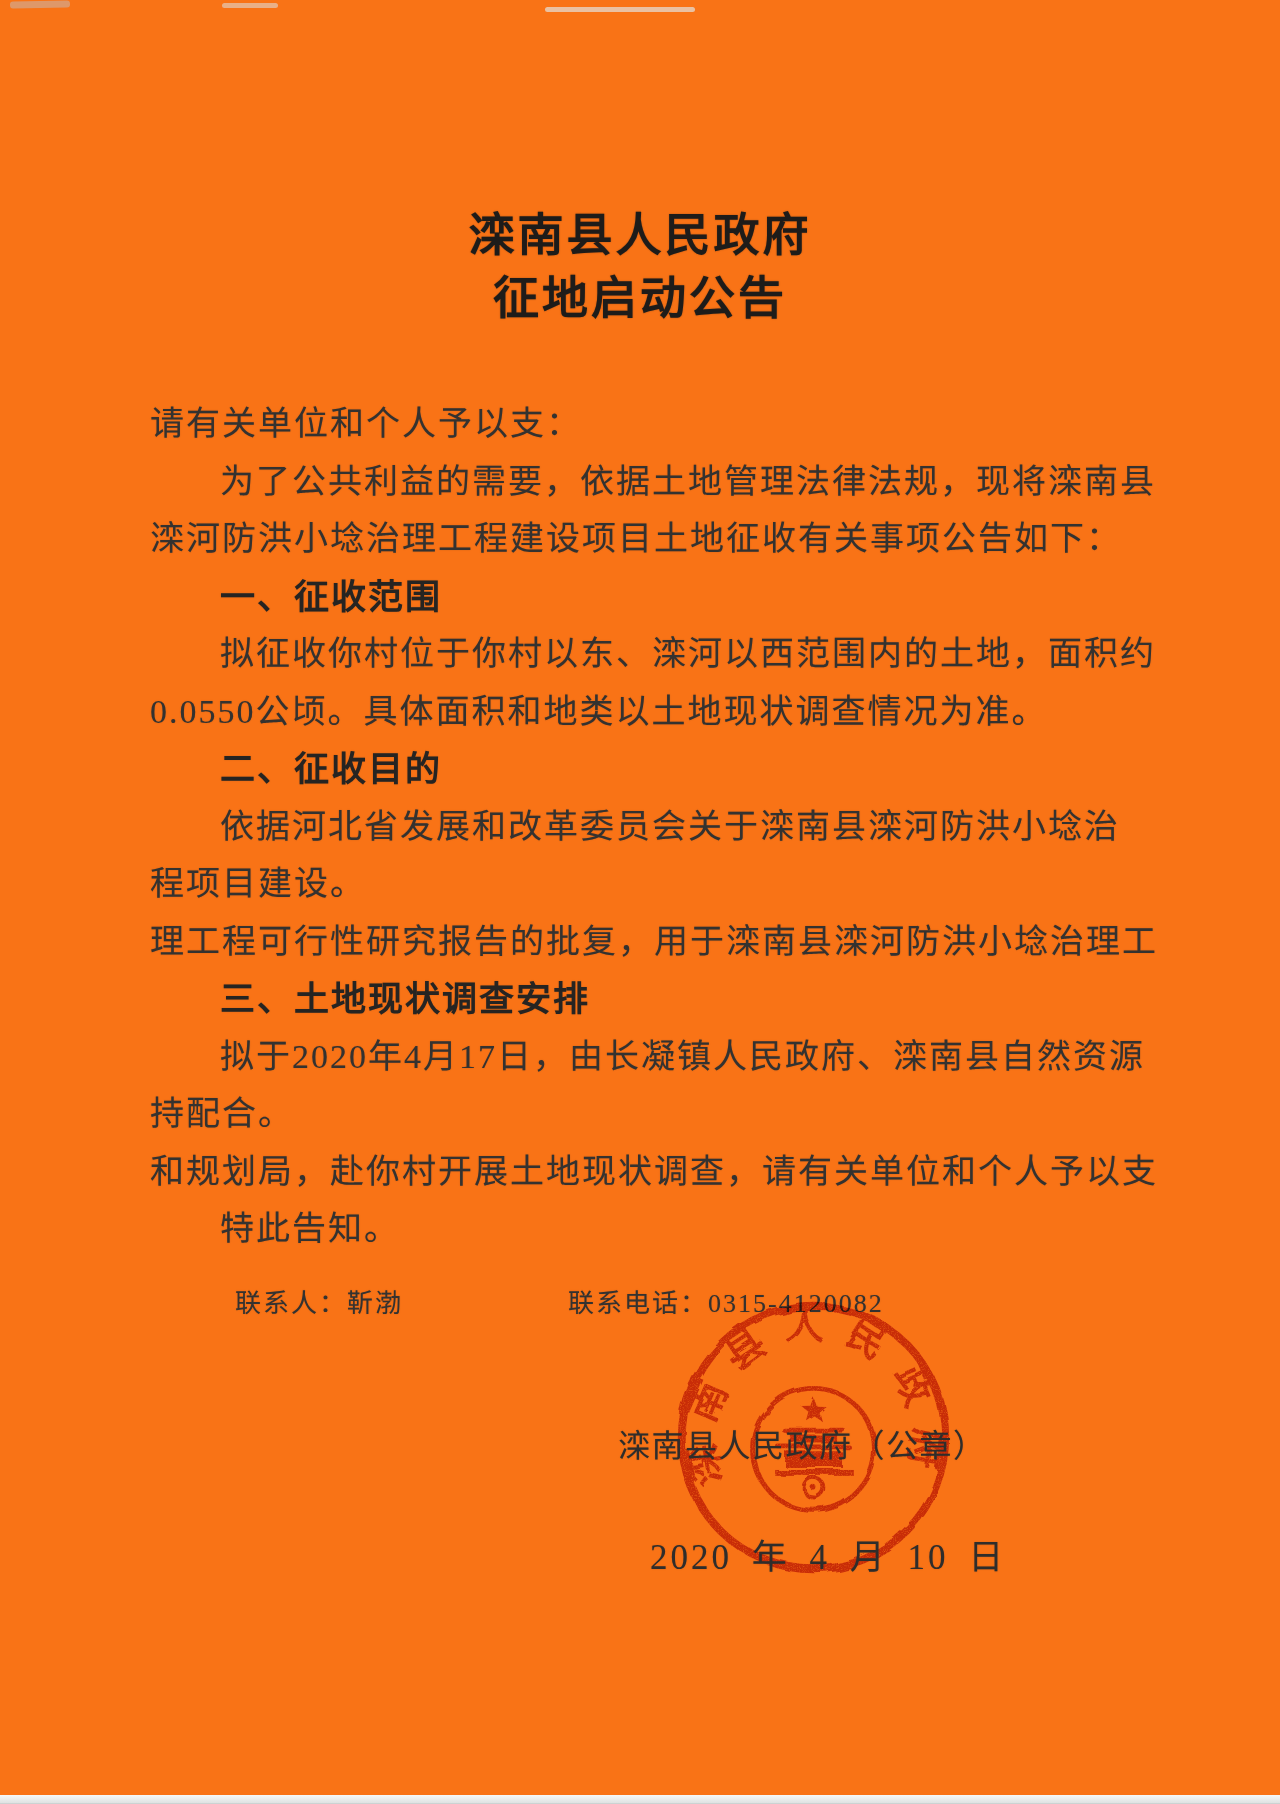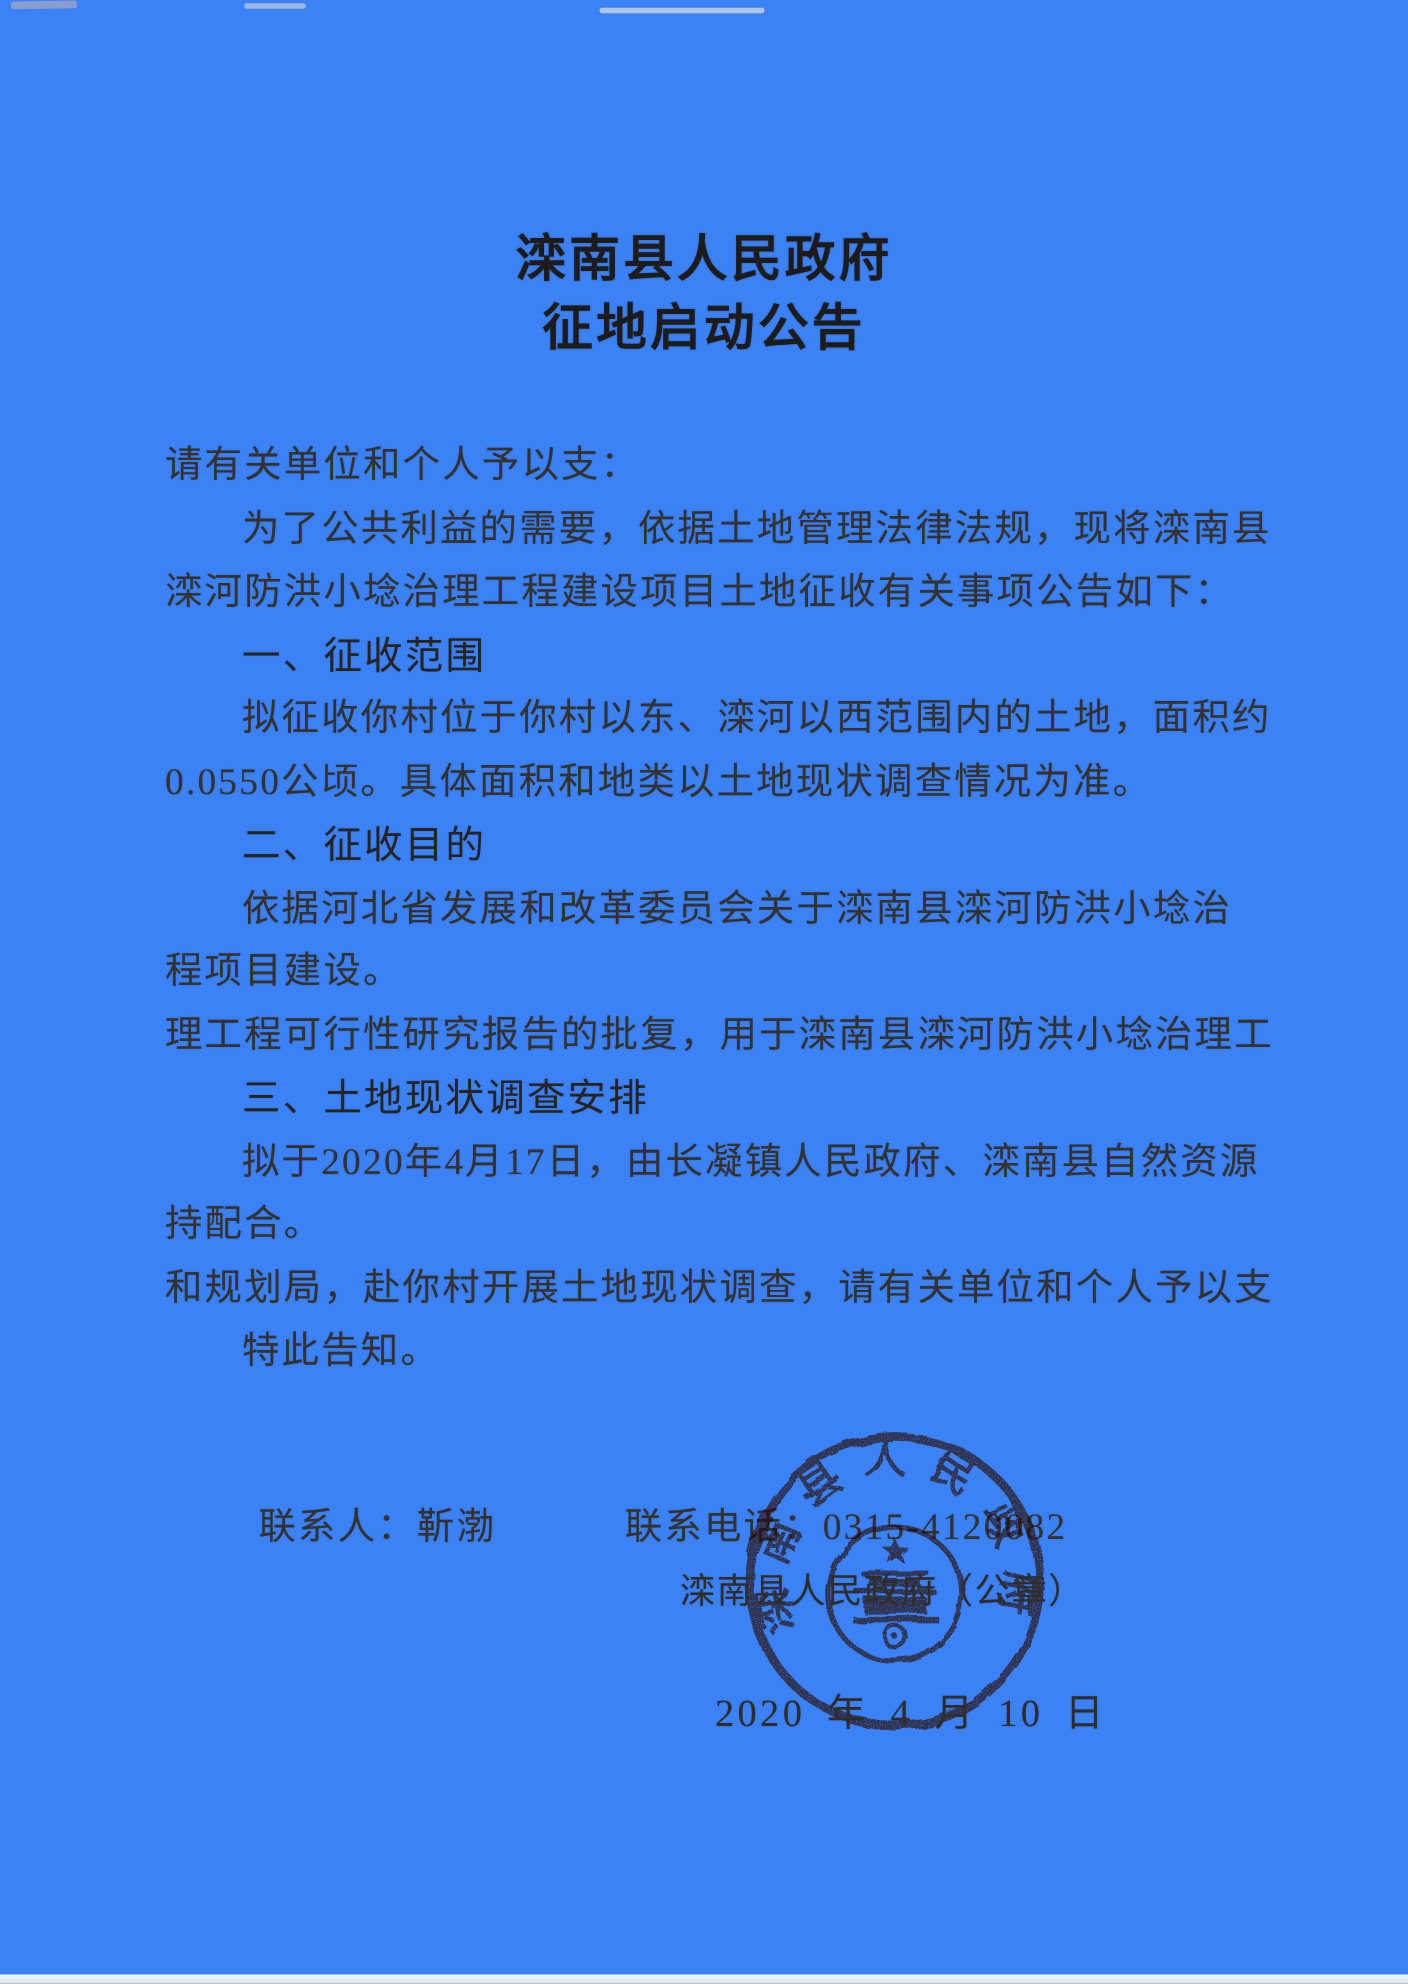--- a/index.html
+++ b/index.html
@@ -1,19 +1,19 @@
 <!DOCTYPE html>
 <html lang="zh-CN"><head>
 <meta charset="utf-8">
 <style>
   html,body{margin:0;padding:0;}
   .page{
     position:relative;
     width:1280px;height:1804px;
-    background:#3b82f6;
+    background:#f97316;
     overflow:hidden;
     font-family:"Liberation Serif","DejaVu Serif",serif;
     color:#343230;
   }
   
   .smudge{position:absolute;border-radius:3px;}
   .smudge-1{left:10px;top:1px;width:60px;height:7px;background:#c9b7b0;opacity:.55;transform:rotate(-1deg);}
   .smudge-2{left:222px;top:3px;width:56px;height:5px;background:#ddd8d4;opacity:.6;}
   .smudge-3{left:545px;top:7px;width:150px;height:5px;background:#e4e2de;opacity:.7;}
   .bottom-edge{
@@ -31,24 +31,24 @@
 
   .doc-body{position:absolute;left:150px;top:395px;width:990px;}
   .line{
     display:block;height:57.5px;line-height:57.5px;
     font-size:34px;letter-spacing:2px;white-space:nowrap;
     text-shadow:0 0 1.2px rgba(60,55,50,.38);
   }
   .indent{padding-left:70px;}
   .heading{
     font-family:"Liberation Sans","DejaVu Sans",sans-serif;
-    font-weight:400;font-size:35px;letter-spacing:2px;color:#262422;
+    font-weight:700;font-size:35px;letter-spacing:2px;color:#262422;
   }
 
-  .contact-row{position:absolute;left:150px;top:1360px;width:990px;height:58px;font-size:34px;letter-spacing:2px;}
+  .contact-row{position:absolute;left:150px;top:1282px;width:990px;height:58px;font-size:26px;letter-spacing:2px;}
   .contact-person{position:absolute;left:85px;top:0;white-space:nowrap;text-shadow:0 0 1.2px rgba(60,55,50,.38);}
   .contact-phone{position:absolute;left:418px;top:0;white-space:nowrap;text-shadow:0 0 1.2px rgba(60,55,50,.38);}
 
   .signature-line{
     position:absolute;left:618px;top:1420px;
     font-size:32px;letter-spacing:1.5px;white-space:nowrap;
     color:#2f2d2b;text-shadow:0 0 1.2px rgba(60,55,50,.38);
     z-index:3;
   }
   .date-line{

